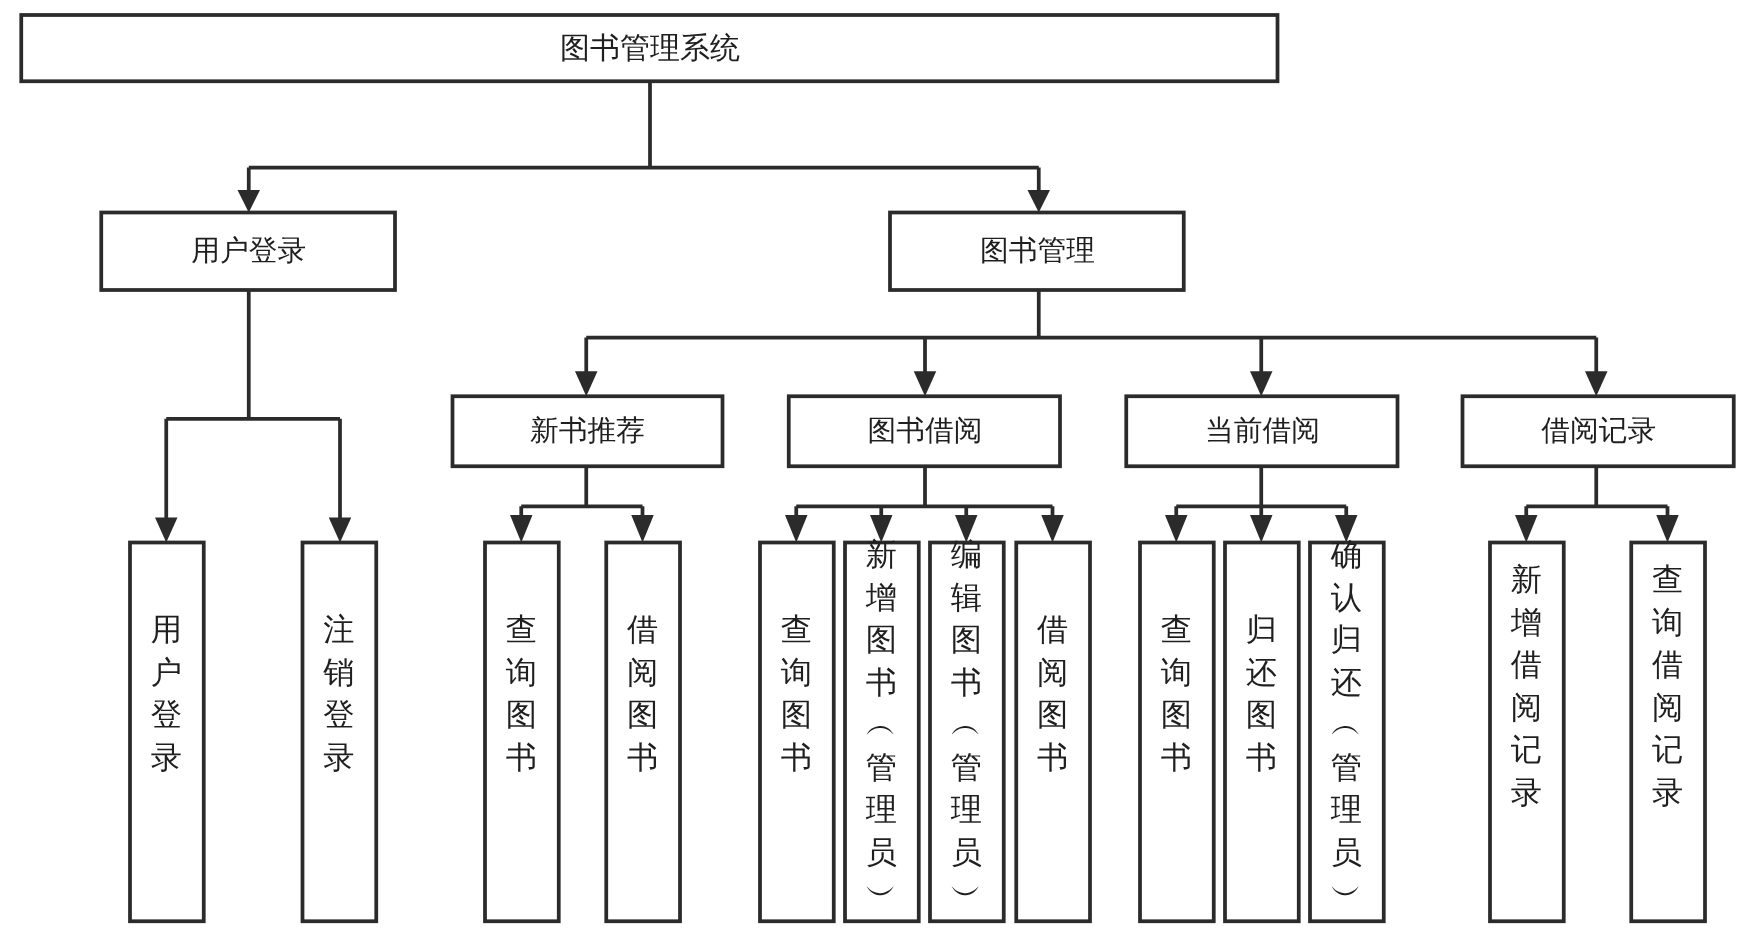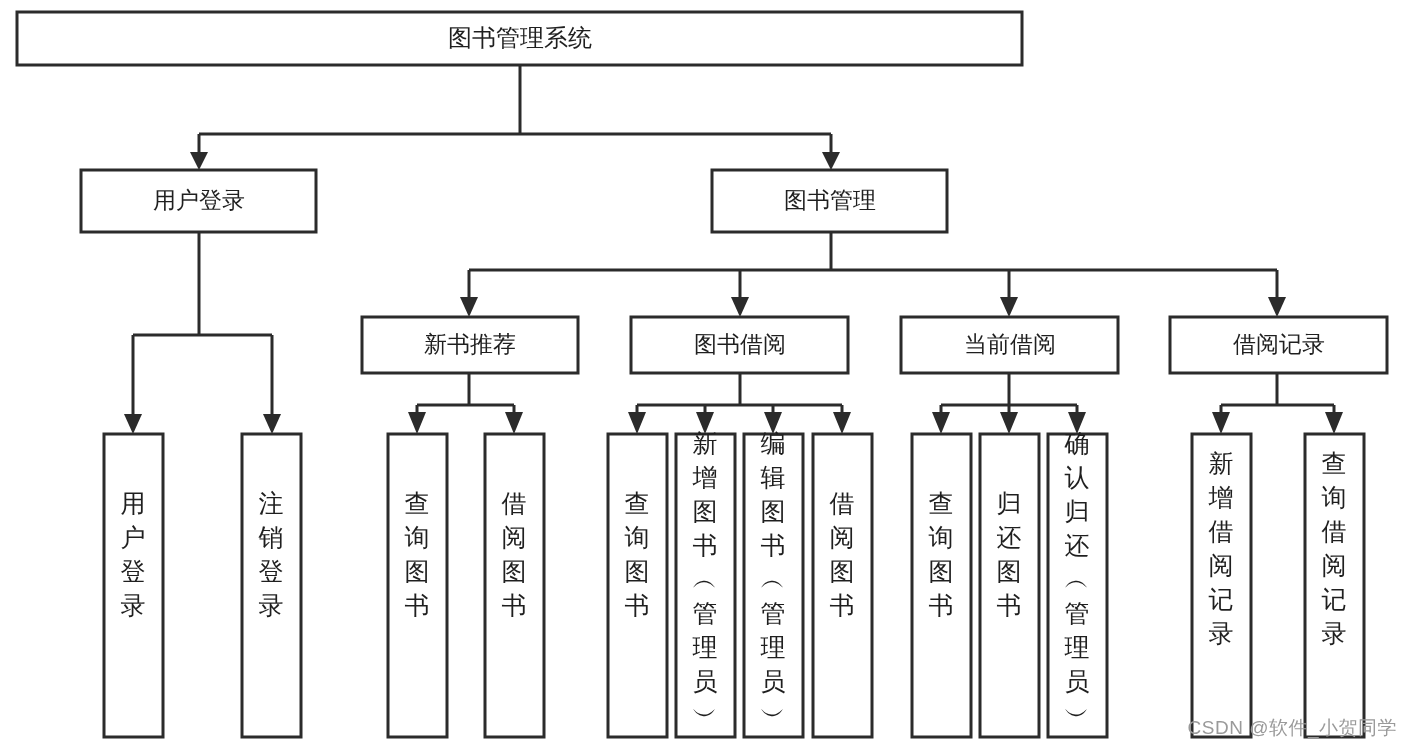--- a/index.html
+++ b/index.html
@@ -232,14 +232,13 @@
       <text class="leaf-label" x="1221" y="472"><tspan x="1221" dy="0">新</tspan><tspan x="1221" dy="34">增</tspan><tspan x="1221" dy="34">借</tspan><tspan x="1221" dy="34">阅</tspan><tspan x="1221" dy="34">记</tspan><tspan x="1221" dy="34">录</tspan></text>
     </g>
 
     <g>
       <rect class="node-rect" x="1305" y="434" width="59" height="303"></rect>
       <text class="leaf-label" x="1334" y="472"><tspan x="1334" dy="0">查</tspan><tspan x="1334" dy="34">询</tspan><tspan x="1334" dy="34">借</tspan><tspan x="1334" dy="34">阅</tspan><tspan x="1334" dy="34">记</tspan><tspan x="1334" dy="34">录</tspan></text>
     </g>
 
   </svg>
 
-  <div class="watermark">CSDN @软件_小贺同学</div>
 </div>
 
 </body></html>

